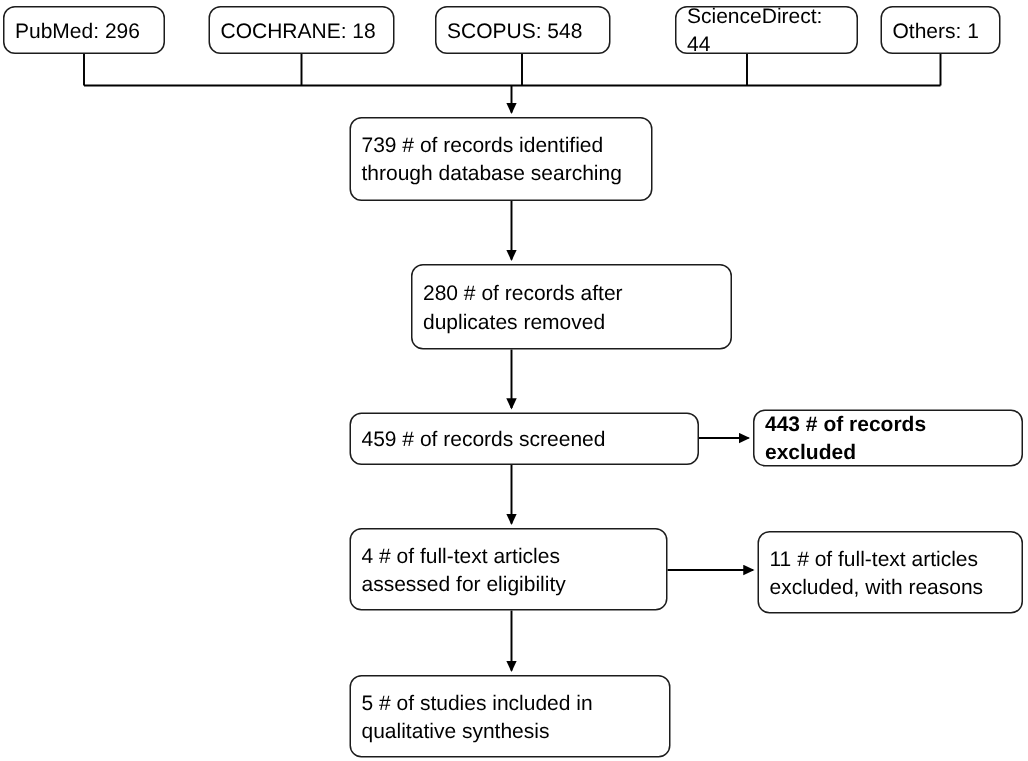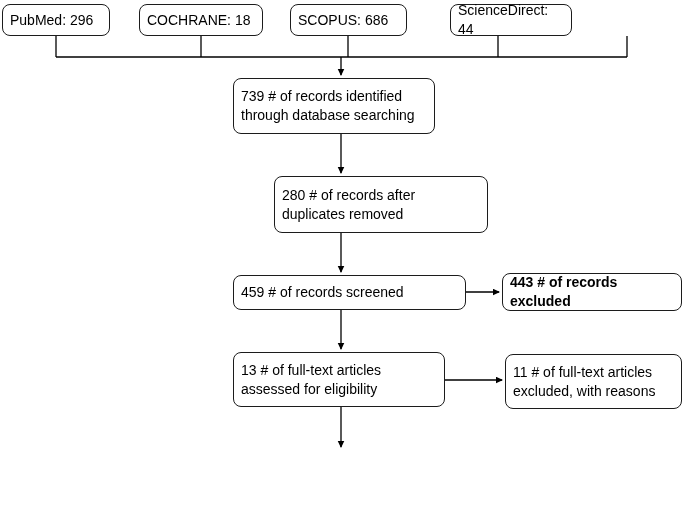--- a/index.html
+++ b/index.html
@@ -65,40 +65,47 @@
     <line x1="445" y1="380" x2="502" y2="380" stroke="#000000" stroke-width="1.3" marker-end="url(#arrow)"></line>
   </svg>
 
   <div class="box" style="left:2px;   top:4px; width:108px; height:32px;">
     <span>PubMed: 296</span>
   </div>
   <div class="box" style="left:139px; top:4px; width:124px; height:32px;">
     <span>COCHRANE: 18</span>
   </div>
   <div class="box" style="left:290px; top:4px; width:117px; height:32px;">
-    <span>SCOPUS: 686</span>
+    <span>SCOPUS: 548</span>
   </div>
   <div class="box" style="left:437px; top:4px; width:122px; height:32px;margin-left:13px;">
     <span>ScienceDirect: 44</span>
+  </div>
+  <div class="box" style="left:587px; top:4px; width:80px; height:32px;">
+    <span>Others: 1</span>
   </div>
 
   <div class="box" style="left:233px; top:78px;  width:202px; height:56px;">
     <span>739 # of records identified
 through database searching</span>
   </div>
   <div class="box" style="left:233px; top:176px; width:214px; height:57px;margin-left:41px;">
     <span>280 # of records after
 duplicates removed</span>
   </div>
   <div class="box" style="left:233px; top:275px; width:233px; height:35px;">
     <span>459 # of records screened</span>
   </div>
   <div class="box" style="left:233px; top:352px; width:212px; height:55px;">
-    <span>13 # of full-text articles
+    <span>4 # of full-text articles
 assessed for eligibility</span>
+  </div>
+  <div class="box" style="left:233px; top:450px; width:214px; height:55px;">
+    <span>5 # of studies included in
+qualitative synthesis</span>
   </div>
 
   <div class="box" style="left:502px; top:273px; width:180px; height:38px;font-weight:bold;">
     <span>443 # of records excluded</span>
   </div>
   <div class="box" style="left:505px; top:354px; width:177px; height:55px;align-items:center;">
     <span>11 # of full-text articles
 excluded, with reasons</span>
   </div>
 

